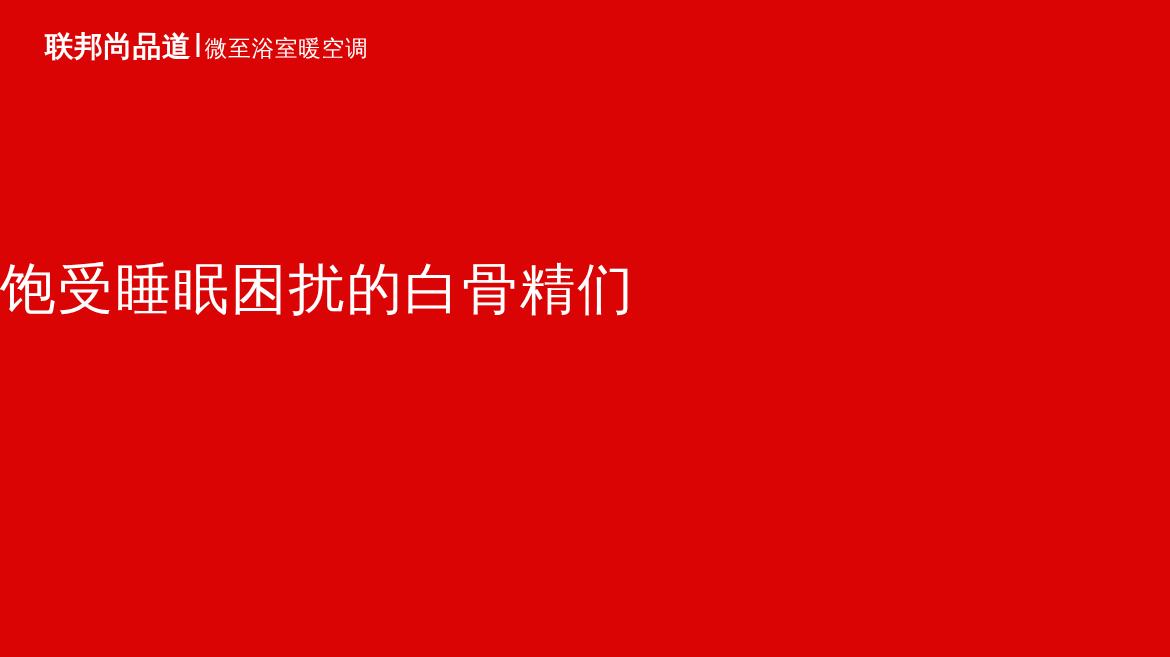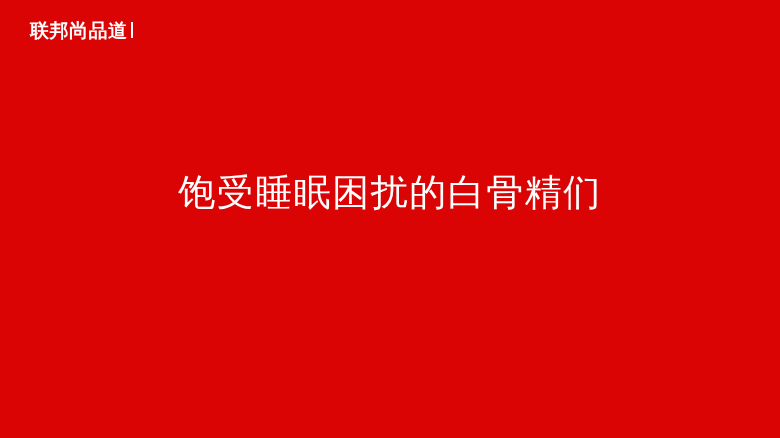--- a/index.html
+++ b/index.html
@@ -53,39 +53,39 @@
     color: #FFFFFF;
     letter-spacing: 0.6px;
     line-height: 1;
   }
   
   .headline {
     position: absolute;
     left: 0;
     right: 0;
     top: 163px;
-    text-align: center;
   }
   .headline-line {
     display: block;
     font-size: 37px;
     font-weight: normal;
     color: #FFFFFF;
     line-height: 60px;
     letter-spacing: 1.5px;
     white-space: nowrap;
   }
 </style>
 </head>
 <body>
 
 <div class="slide">
 
   <div class="brand-bar">
     <span class="brand-name">联邦尚品道</span>
     <span class="brand-divider"></span>
+    <span class="brand-sub">微至浴室暖空调</span>
   </div>
 
   <div class="headline">
     <span class="headline-line">饱受睡眠困扰的白骨精们</span>
   </div>
 
 </div>
 
 </body></html>

